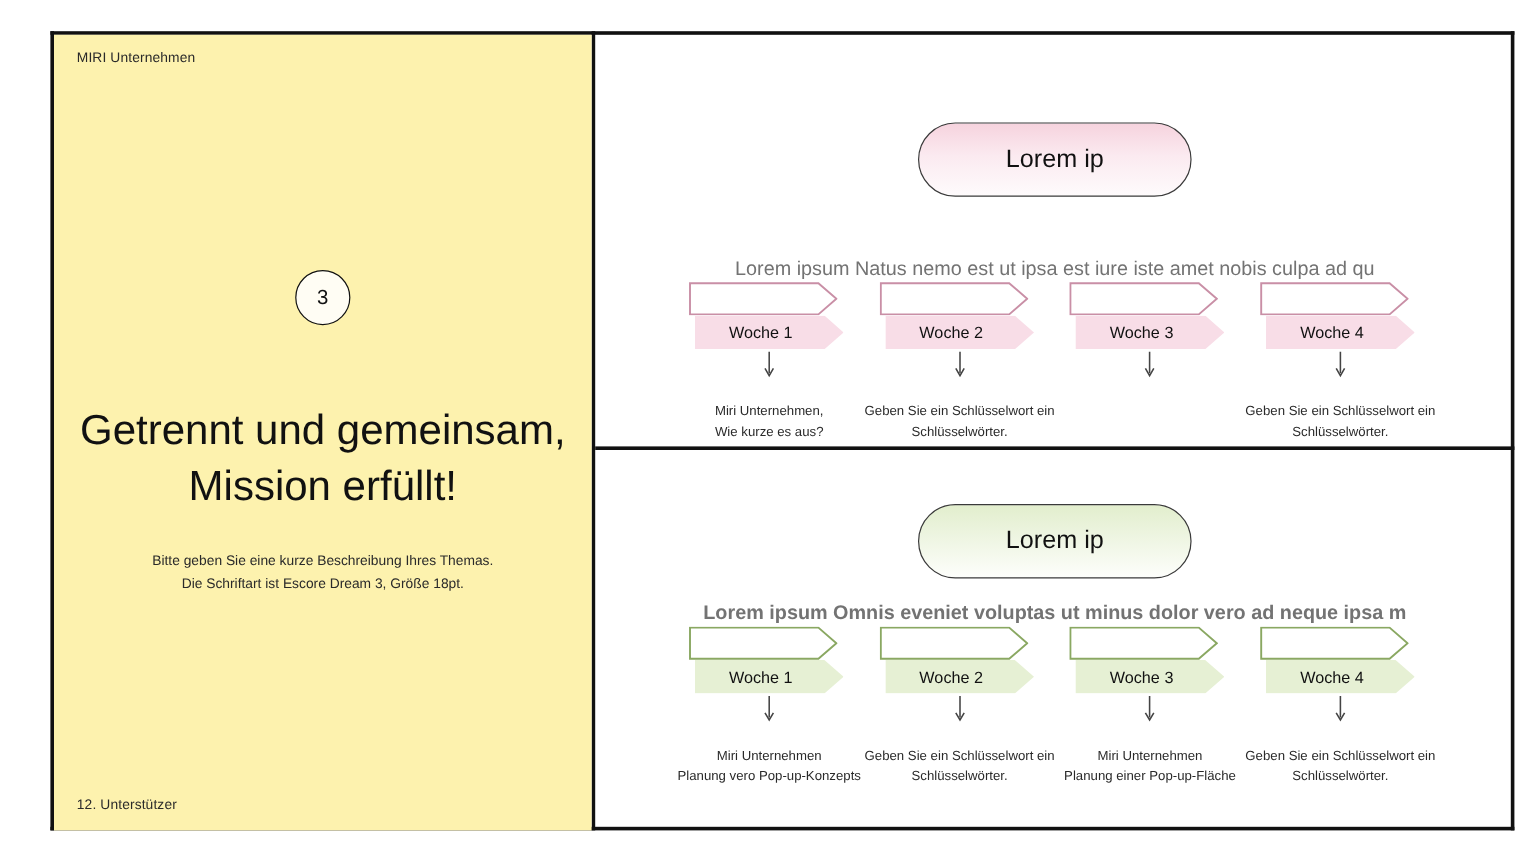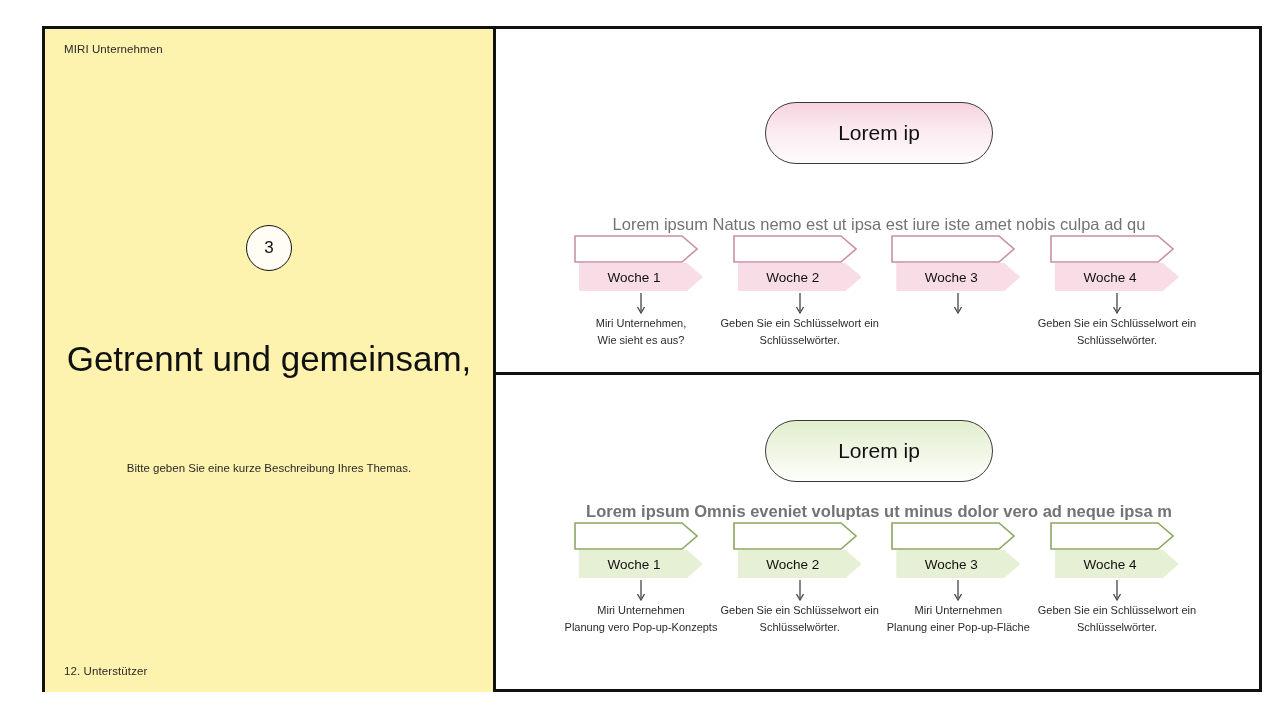--- a/index.html
+++ b/index.html
@@ -55,21 +55,21 @@
   .chev{position:relative;width:124px;height:28px;display:flex;align-items:center;justify-content:center;
     font-size:13.5px;color:#111;box-sizing:border-box;
     clip-path:polygon(0 0, 108px 0, 124px 50%, 108px 100%, 0 100%);}
   .chev-pink{background:#f8dde7;}
   .chev-green{background:#e6f0d4;}
   .chev-outline{position:absolute;left:0;top:0;width:124px;height:28px;pointer-events:none;}
   .chev-label{position:relative;z-index:2;margin-right:14px;}
 
   .arrow-down{position:relative;width:12px;height:22px;margin-top:2px;}
 
-  .week-desc{margin-top:0;text-align:center;font-size:11px;line-height:17px;color:#2a2a2a;width:170px;}
+  .week-desc{margin-top:20px;text-align:center;font-size:11px;line-height:17px;color:#2a2a2a;width:170px;}
   .week-desc .l2{display:block;}
 </style>
 </head>
 <body>
 
 <div class="slide">
 
   <div class="border-top"></div>
   <div class="border-bottom"></div>
   <div class="border-left"></div>
@@ -79,24 +79,26 @@
 
   <div class="yellow-panel">
     <div class="panel-label">MIRI Unternehmen</div>
 
     <div class="step-circle">
       <span>3</span>
     </div>
 
     <div class="panel-title">
       <div>Getrennt und gemeinsam,</div>
+      <div>Mission erfüllt!</div>
     </div>
 
     <div class="panel-desc">
       <div>Bitte geben Sie eine kurze Beschreibung Ihres Themas.</div>
+      <div>Die Schriftart ist Escore Dream 3, Größe 18pt.</div>
     </div>
 
     <div class="panel-footer">12. Unterstützer</div>
   </div>
 
   <div class="section section-top">
     <div class="pill pill-pink">
       <span>Lorem ip</span>
     </div>
     <div class="section-sub sub-pink">Lorem ipsum Natus nemo est ut ipsa est iure iste amet nobis culpa ad qu</div>
@@ -108,21 +110,21 @@
         </div>
         <svg class="chev-outline" viewBox="0 0 124 28" style="margin-top:-28px;">
           <path d="M1 1 L108 1 L123 14 L108 27 L1 27 Z" fill="none" stroke="#c98fa6" stroke-width="1.6"></path>
         </svg>
         <svg class="arrow-down" viewBox="0 0 12 22">
           <path d="M6 0 C6 8, 6 12, 6 18" fill="none" stroke="#444" stroke-width="1.3"></path>
           <path d="M2.5 14 L6 20 L9.5 14" fill="none" stroke="#444" stroke-width="1.3"></path>
         </svg>
         <div class="week-desc">
           <span>Miri Unternehmen,</span>
-          <span class="l2">Wie sieht es aus?</span>
+          <span class="l2">Wie kurze es aus?</span>
         </div>
       </div>
 
       <div class="week-col">
         <div class="chev chev-pink">
           <span class="chev-label">Woche 2</span>
         </div>
         <svg class="chev-outline" viewBox="0 0 124 28" style="margin-top:-28px;">
           <path d="M1 1 L108 1 L123 14 L108 27 L1 27 Z" fill="none" stroke="#c98fa6" stroke-width="1.6"></path>
         </svg>

